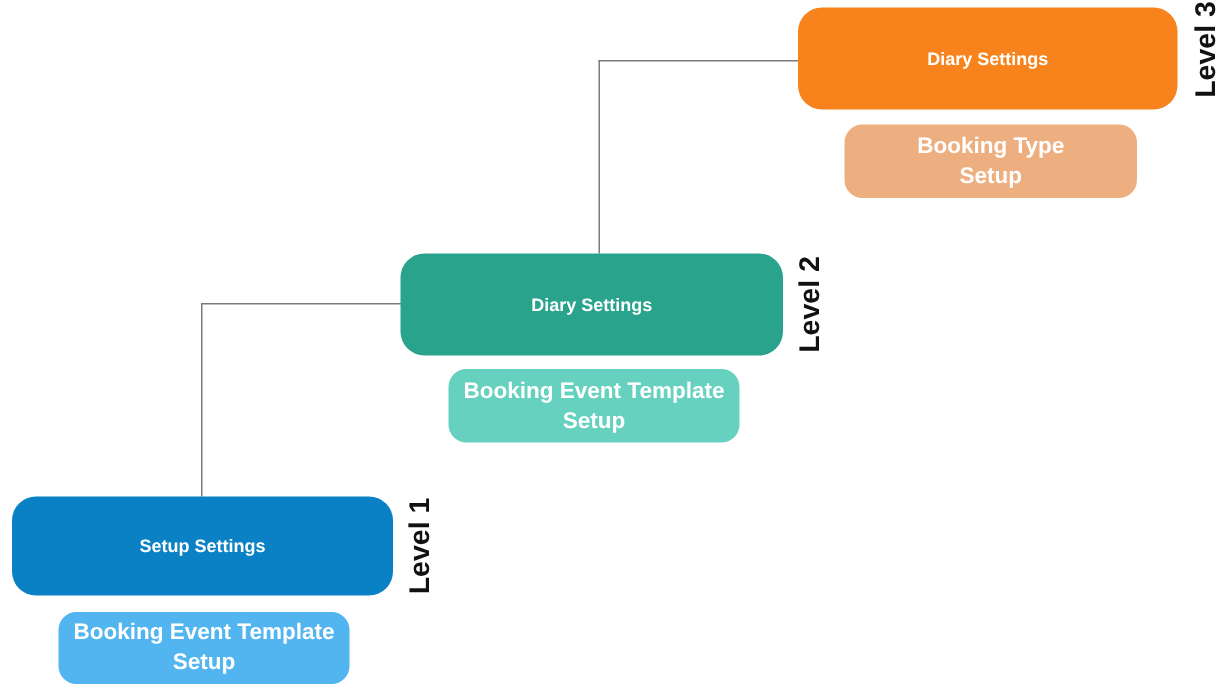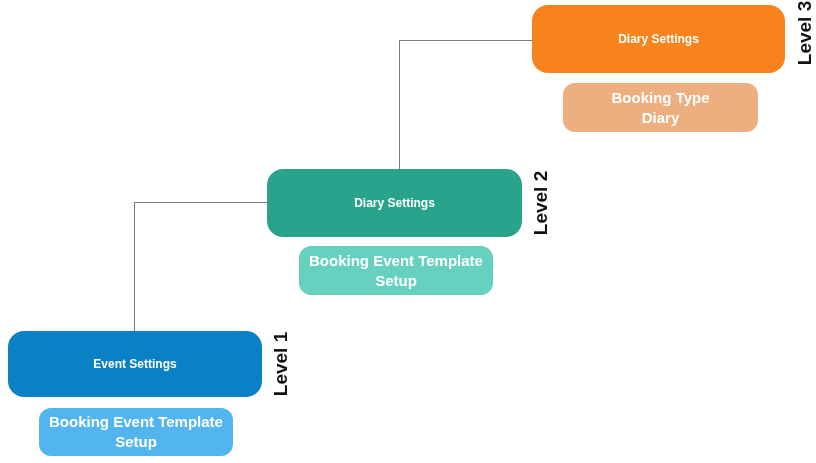--- a/index.html
+++ b/index.html
@@ -80,21 +80,21 @@
 <body>
 
 <div class="canvas">
 
   <div class="conn conn-a-vert" style="background-color: rgb(122, 122, 122);"></div>
   <div class="conn conn-a-horiz" style="background-color: rgb(122, 122, 122);"></div>
   <div class="conn conn-b-vert" style="background-color: rgb(122, 122, 122);"></div>
   <div class="conn conn-b-horiz" style="background-color: rgb(122, 122, 122);"></div>
 
   <div class="main-box node1-main" style="background-color: rgb(10, 128, 197);">
-    <span class="main-title">Event Settings</span>
+    <span class="main-title">Setup Settings</span>
   </div>
   <div class="level-label node1-level">Level 1</div>
   <div class="sub-box node1-sub" style="background-color: rgb(83, 181, 240);">
     <span class="sub-text">Booking Event Template
 Setup</span>
   </div>
 
   <div class="main-box node2-main" style="background-color: rgb(42, 163, 141);">
     <span class="main-title">Diary Settings</span>
   </div>
@@ -103,16 +103,16 @@
     <span class="sub-text">Booking Event Template
 Setup</span>
   </div>
 
   <div class="main-box node3-main" style="background-color: rgb(248, 131, 29);">
     <span class="main-title">Diary Settings</span>
   </div>
   <div class="level-label node3-level">Level 3</div>
   <div class="sub-box node3-sub" style="background-color: rgb(237, 175, 128);">
     <span class="sub-text">Booking Type
-Diary</span>
+Setup</span>
   </div>
 
 </div>
 
 </body></html>

